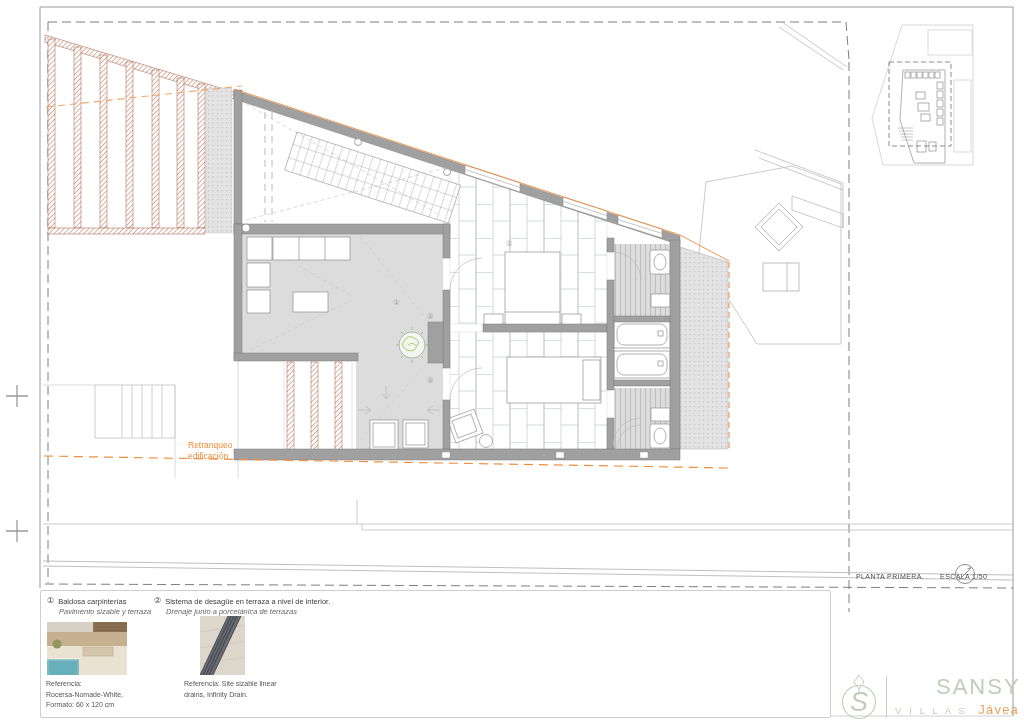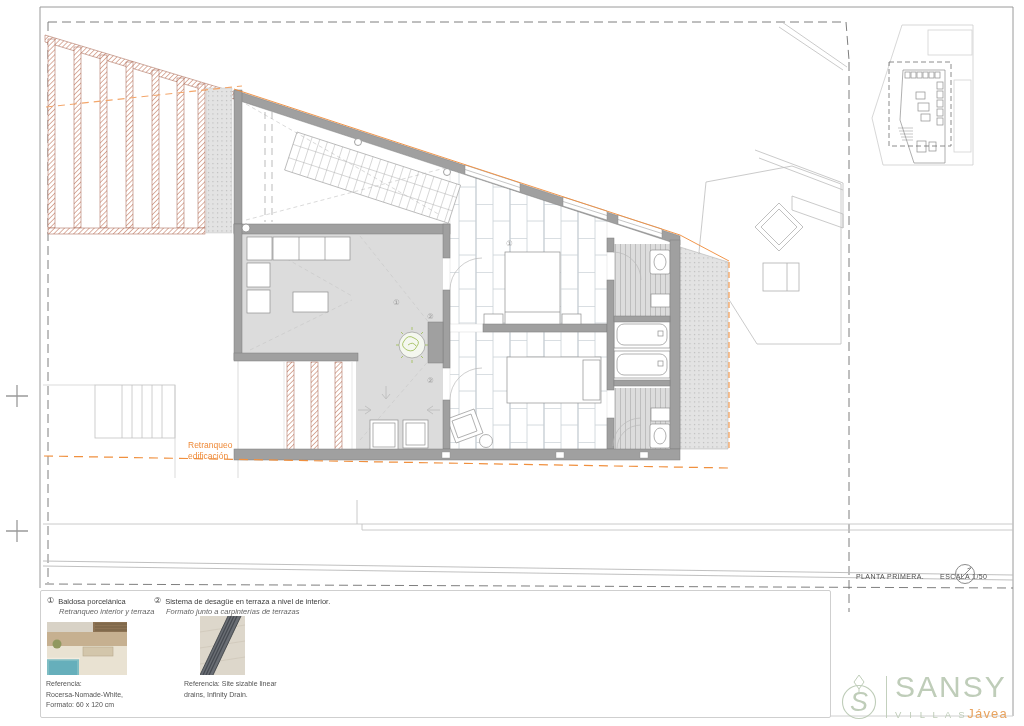--- a/index.html
+++ b/index.html
@@ -12,22 +12,22 @@
   .lg-row{display:flex;gap:4px;align-items:flex-start;}
   .lg-num{font-size:8px;color:#444;line-height:1.1;}
   .lg-title{font-size:7.5px;color:#3c3c3c;line-height:1.3;}
   .lg-sub{font-size:7.5px;font-style:italic;color:#666;margin-left:12px;line-height:1.3;}
   .lg-ref{font-size:7px;color:#555;line-height:1.5;}
   
   .titleblock{left:856px;top:573px;display:flex;gap:16px;font-size:7px;color:#4f4f4f;letter-spacing:.4px;}
   
   .logo{left:836px;top:672px;display:flex;align-items:center;}
   .logo-div{width:1px;height:42px;background:#c3d0bd;margin:0 8px 0 4px;}
-  .logo-name{font-size:30px;letter-spacing:2px;color:#bfcdb9;line-height:.9;}
-  .logo-subrow{display:flex;align-items:baseline;width:124px;margin-top:6px;}
+  .logo-name{font-size:22px;letter-spacing:2px;color:#bfcdb9;line-height:.9;margin-left:41px;}
+  .logo-subrow{display:flex;justify-content:space-between;align-items:baseline;width:124px;margin-top:6px;}
   .logo-villas{font-size:9.5px;letter-spacing:2.6px;color:#bfcdb9;}
   .logo-javea{font-size:13px;letter-spacing:1.2px;color:#e8a35f;}
 </style>
 </head>
 <body>
 
 <div class="abs" style="inset:0;">
 
 <svg width="1024" height="726" viewBox="0 0 1024 726">
   <defs>
@@ -286,23 +286,23 @@
     <text x="427" y="319">②</text>
     <text x="427" y="383">②</text>
   </g>
 </svg>
 
 
 <div class="abs legend">
   <div class="abs" style="left:6px;top:6px;">
     <div class="lg-row">
       <span class="lg-num">①</span>
-      <span class="lg-title">Baldosa porcelánica</span>
+      <span class="lg-title">Baldosa carpinterías</span>
     </div>
-    <div class="lg-sub">Retranqueo interior y terraza</div>
+    <div class="lg-sub">Pavimento sizable y terraza</div>
   </div>
 
   <svg class="abs" style="left:6px;top:31px;" width="80" height="53">
     <rect width="80" height="53" fill="#d8d2c6"></rect>
     <rect x="46" y="0" width="34" height="11" fill="#8d7354"></rect>
     <path d="M48,2 H80 M48,5 H80 M48,8 H80" stroke="#6e5940" stroke-width="0.7"></path>
     <rect x="0" y="10" width="80" height="14" fill="#c6b090"></rect>
     <rect x="0" y="24" width="80" height="29" fill="#e9e2d2"></rect>
     <rect x="36" y="25" width="30" height="9" fill="#d3c6ab" stroke="#b7a98c" stroke-width="0.6"></rect>
     <circle cx="10" cy="22" r="4.5" fill="#90985f"></circle>
@@ -315,21 +315,21 @@
     <div>Referencia:</div>
     <div>Rocersa-Nomade-White,</div>
     <div>Formato: 60 x 120 cm</div>
   </div>
 
   <div class="abs" style="left:113px;top:6px;">
     <div class="lg-row">
       <span class="lg-num">②</span>
       <span class="lg-title">Sistema de desagüe en terraza a nivel de interior.</span>
     </div>
-    <div class="lg-sub">Formato junto a carpinterías de terrazas</div>
+    <div class="lg-sub">Drenaje junto a porcelánica de terrazas</div>
   </div>
 
   <svg class="abs" style="left:159px;top:25px;" width="45" height="59">
     <rect width="45" height="59" fill="#ddd7cb"></rect>
     <path d="M0,16 L45,9 M0,32 L45,25 M0,48 L45,41" stroke="#cfc8ba" stroke-width="0.8"></path>
     <polygon points="28,0 41,0 13,59 0,59" fill="#6a6e74"></polygon>
     <path d="M31,0 L3,59 M34,0 L6,59 M37,0 L9,59" stroke="#474b52" stroke-width="1.3"></path>
     <path d="M28,0 L0,59 M41,0 L13,59" stroke="#34383e" stroke-width="0.8"></path>
   </svg>
 

